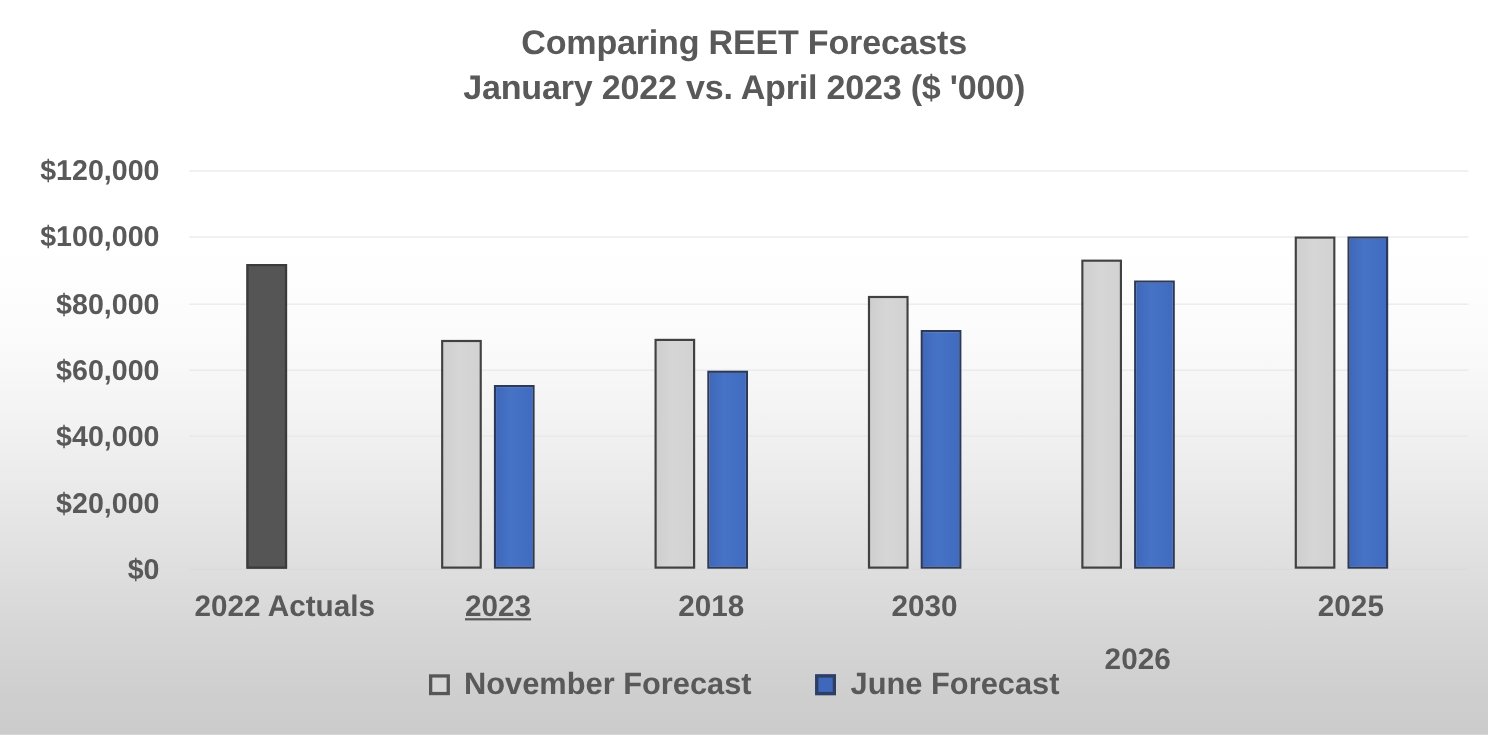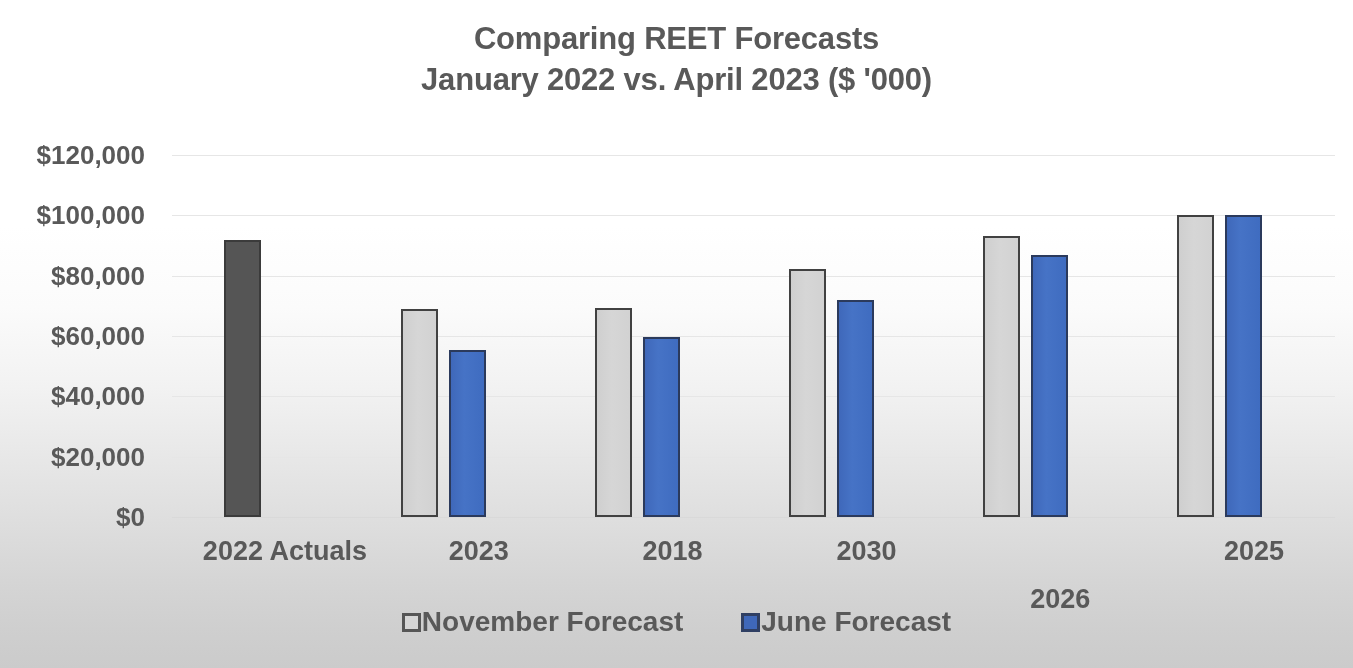--- a/index.html
+++ b/index.html
@@ -105,21 +105,21 @@
     border: 2px solid #2b3a5c;
   }
   .bar.actuals {
     background: #555555;
     border: 2px solid #3b3b3b;
   }
 
   
   #cat-labels {
     position: absolute;
-    left: 188px;
+    left: 162px;
     top: 534px;
     width: 1163px;
     height: 44px;
   }
   .cat-label {
     position: absolute;
     top: 0;
     text-align: center;
     color: #595959;
     font-weight: bold;
@@ -135,21 +135,21 @@
     top: 606px;
     width: 1353px;
     display: flex;
     justify-content: center;
     align-items: center;
     gap: 58px;
   }
   .legend-item {
     display: flex;
     align-items: center;
-    gap: 1px;
+    gap: 13px;
   }
   .legend-swatch {
     width: 19px;
     height: 19px;
     box-sizing: border-box;
     border: 3px solid #565656;
     display: inline-block;
   }
   .legend-swatch.november { background: #d6d6d6; }
   .legend-swatch.april { background: #3f68ba; border-color: #2f3f63; }
@@ -197,21 +197,21 @@
       <div class="bar april" style="left: 471px; width: 37px; height: 179.793px;"></div>
       <div class="bar november" style="left: 617px; width: 37px; height: 248.272px;"></div>
       <div class="bar april" style="left: 665px; width: 37px; height: 217.2px;"></div>
       <div class="bar november" style="left: 811px; width: 37px; height: 281.153px;"></div>
       <div class="bar april" style="left: 859px; width: 37px; height: 261.847px;"></div>
       <div class="bar november" style="left: 1005px; width: 37px; height: 301.667px;"></div>
       <div class="bar april" style="left: 1053px; width: 37px; height: 301.667px;"></div>
     </div>
   <div id="cat-labels">
       <div class="cat-label" style="left: 0px; width: 193.833px;">2022 Actuals</div>
-      <div class="cat-label" style="left: 193.833px; width: 193.833px;">2023</div>
+      <div class="cat-label" style="left: 193.833px; width: 193.833px; text-decoration: underline;">2023</div>
       <div class="cat-label" style="left: 387.667px; width: 193.833px;">2018</div>
       <div class="cat-label" style="left: 581.5px; width: 193.833px;">2030</div>
       <div class="cat-label" style="left: 775.333px; width: 193.833px; margin-top: 48px;">2026</div>
       <div class="cat-label" style="left: 969.167px; width: 193.833px;">2025</div>
     </div>
 
   <div id="legend">
       <div class="legend-item">
         <span class="legend-swatch november"></span>
         <span class="legend-label">November Forecast</span>

